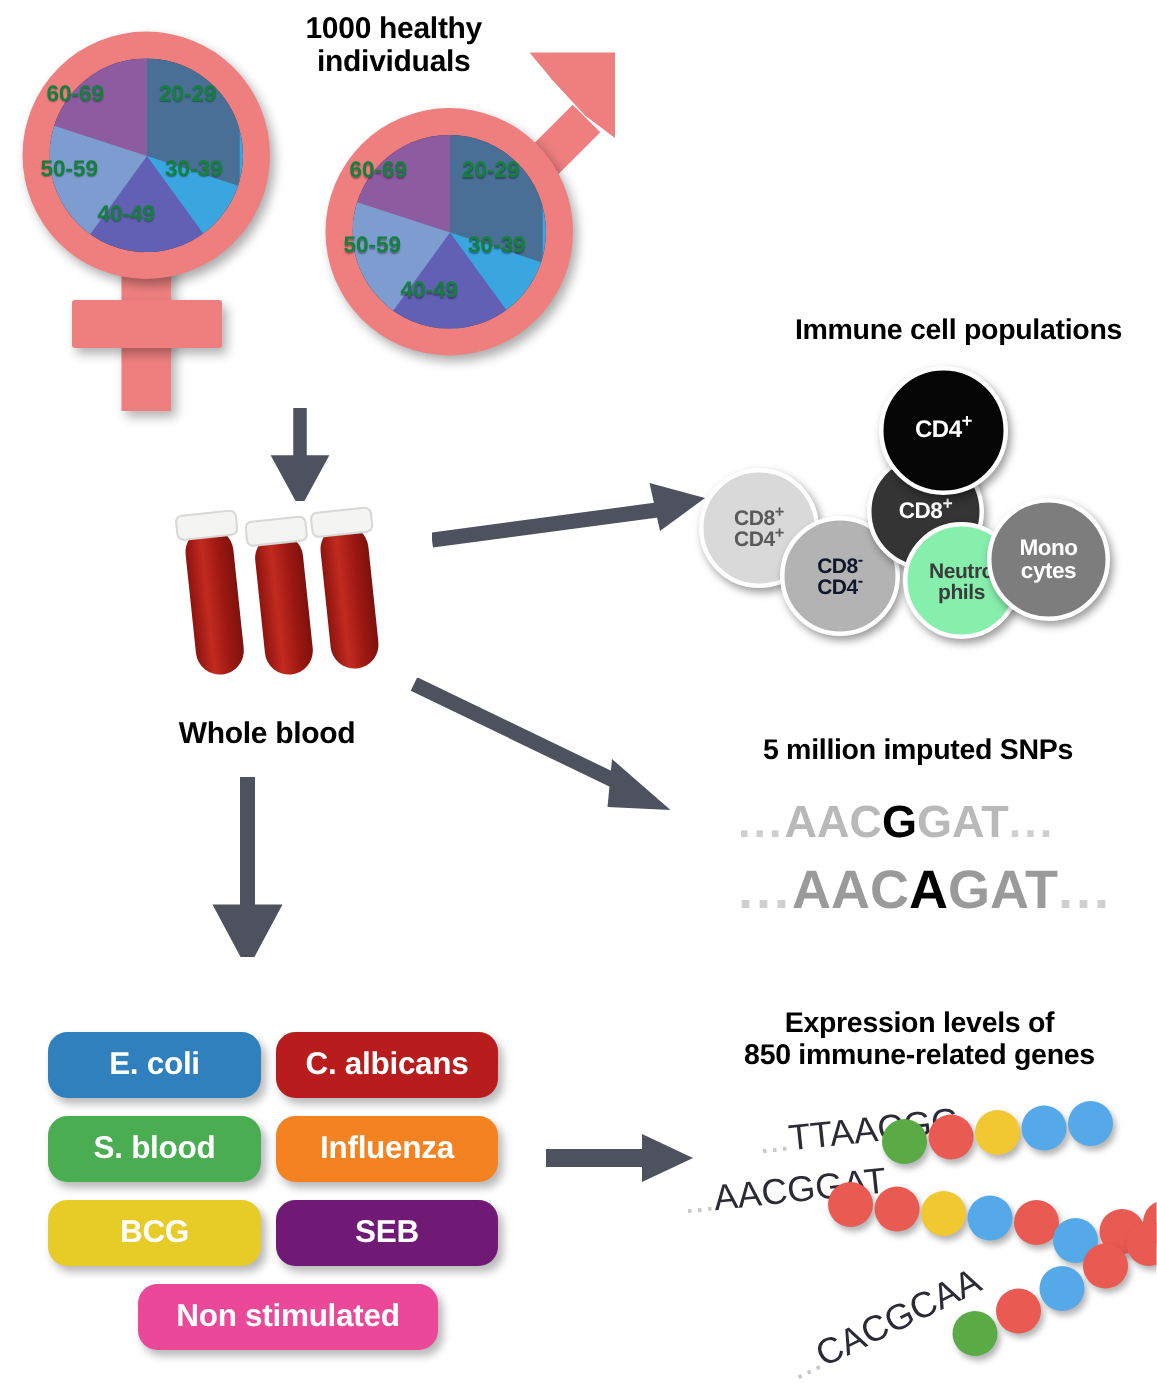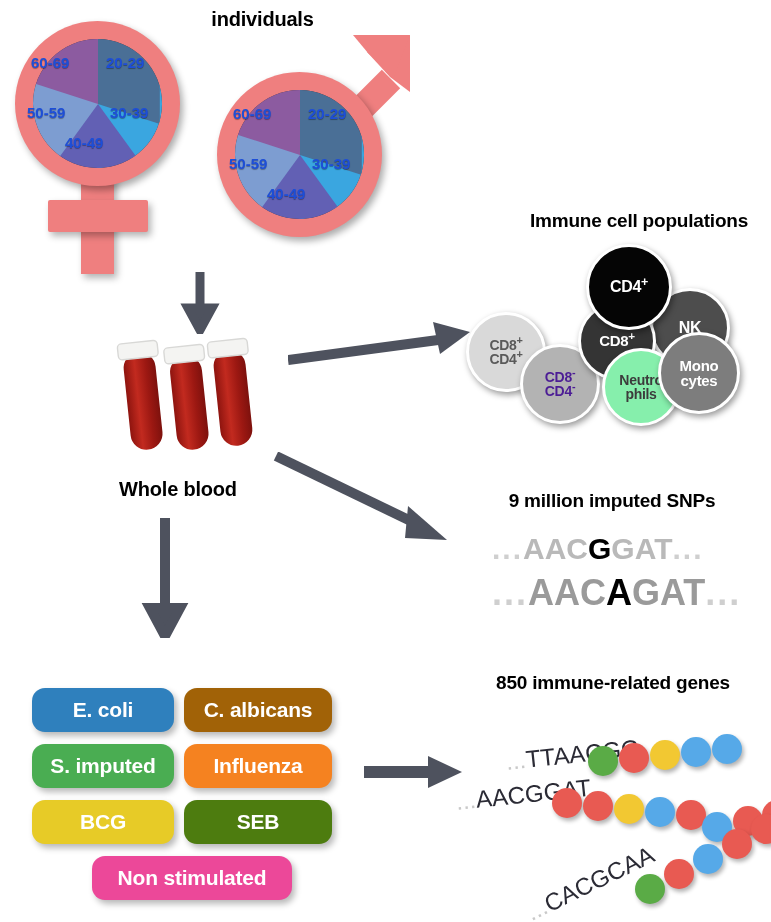--- a/index.html
+++ b/index.html
@@ -9,21 +9,21 @@
   .hdr{font-weight:bold;color:#000;text-align:center;line-height:1.12;letter-spacing:-0.2px;}
 
   
   .sym{position:absolute;}
   .ring{position:absolute;border-radius:50%;background:#ef7f7f;
         box-shadow:3px 4px 7px rgba(0,0,0,0.33);}
   .pie{position:absolute;border-radius:50%;overflow:hidden;
        box-shadow:inset 0 0 0 2px rgba(35,35,45,.85);}
   .seg{position:absolute;left:50%;top:50%;width:50%;height:50%;
        transform-origin:0% 0%;}
-  .pielabel{position:absolute;color:#1d4ed8;font-weight:bold;white-space:nowrap;
+  .pielabel{position:absolute;color:#15803d;font-weight:bold;white-space:nowrap;
             text-shadow:0 1px 1px rgba(0,0,0,.35);}
   .fstem{position:absolute;background:#ef7f7f;box-shadow:3px 4px 7px rgba(0,0,0,0.3);}
 
   
   .arrowwrap{position:absolute;}
 
   
   .cell{position:absolute;border-radius:50%;display:flex;align-items:center;
         justify-content:center;text-align:center;font-weight:bold;line-height:1.02;
         border:3px solid #fff;box-shadow:2px 3px 6px rgba(0,0,0,.40);
@@ -48,20 +48,21 @@
   .bead{position:absolute;border-radius:50%;
         box-shadow:2px 3px 4px rgba(0,0,0,.30);}
   .seqtxt{position:absolute;white-space:nowrap;color:#2b2b35;
           font-family:"Liberation Sans","DejaVu Sans",sans-serif;}
   .seqtxt .lead{color:#c9c9c9;}
 </style>
 </head>
 <body>
 
 <div class="abs hdr" style="left:180px;top:8px;width:165px;font-size:20px;">
+  <div>1000 healthy</div>
   <div>individuals</div>
 </div>
 
 <div class="sym" style="left:8px;top:14px;width:185px;height:260px;">
 
   <div class="fstem" style="left:73px;top:140px;width:33px;height:120px;"></div>
   <div class="fstem" style="left:40px;top:186px;width:100px;height:32px;border-radius:2px;"></div>
   <div class="ring" style="left:7px;top:7px;width:165px;height:165px;"></div>
   <div class="pie" style="left:25px;top:25px;width:129px;height:129px;">
 
@@ -148,61 +149,59 @@
 
 <div class="abs hdr" style="left:489px;top:210px;width:300px;font-size:19px;">Immune cell populations</div>
 
 <div class="abs" style="left:462px;top:240px;width:300px;height:175px;">
   <div class="cell" style="left:4px;top:72px;width:74px;height:74px;background:#d9d9d9;color:#5a5a5a;font-size:14px;z-index:1;">
     <span>CD8<sup>+</sup><br>CD4<sup>+</sup></span>
   </div>
   <div class="cell" style="left:124px;top:4px;width:80px;height:80px;background:#050505;color:#ffffff;font-size:16px;z-index:5;">
     <span>CD4<sup>+</sup></span>
   </div>
-  <div class="cell" style="left:188px;top:48px;width:74px;height:74px;background:#4d4d4d;color:#ffffff;font-size:16px;z-index:2;">
-    <span>NK</span>
-  </div>
   <div class="cell" style="left:116px;top:62px;width:72px;height:72px;background:#343434;color:#ffffff;font-size:15px;z-index:4;">
     <span>CD8<sup>+</sup></span>
   </div>
-  <div class="cell" style="left:58px;top:104px;width:74px;height:74px;background:#b3b3b3;color:#4c1d95;font-size:14px;z-index:3;">
+  <div class="cell" style="left:58px;top:104px;width:74px;height:74px;background:#b3b3b3;color:#0f172a;font-size:14px;z-index:3;">
     <span>CD8<sup>-</sup><br>CD4<sup>-</sup></span>
   </div>
   <div class="cell" style="left:140px;top:108px;width:72px;height:72px;background:#86efac;color:#3c3c3c;font-size:14px;z-index:4;">
     <span>Neutro<br>phils</span>
   </div>
   <div class="cell" style="left:196px;top:92px;width:76px;height:76px;background:#7d7d7d;color:#ffffff;font-size:15px;z-index:5;">
     <span>Mono<br>cytes</span>
   </div>
 </div>
 
-<div class="abs hdr" style="left:462px;top:490px;width:300px;font-size:19px;">9 million imputed SNPs</div>
+<div class="abs hdr" style="left:462px;top:490px;width:300px;font-size:19px;">5 million imputed SNPs</div>
 
 <div class="snpline" style="left:492px;top:532px;font-size:30px;">
   <span class="dots">...</span><span class="f">AAC</span><span class="hi">G</span><span class="f">GAT</span><span class="dots">...</span>
 </div>
 
 <div class="snpline" style="left:492px;top:572px;font-size:36px;">
   <span class="dots">...</span><span class="m">AAC</span><span class="hi">A</span><span class="m">GAT</span><span class="dots">...</span>
 </div>
 
 <div class="chip" style="left:32px;top:688px;width:142px;height:44px;background:#2f80bd;font-size:21px;">E. coli</div>
-<div class="chip" style="left:184px;top:688px;width:148px;height:44px;background:#a16207;font-size:21px;">C. albicans</div>
-<div class="chip" style="left:32px;top:744px;width:142px;height:44px;background:#4aad52;font-size:21px;">S. imputed</div>
+<div class="chip" style="left:184px;top:688px;width:148px;height:44px;background:#b91c1c;font-size:21px;">C. albicans</div>
+<div class="chip" style="left:32px;top:744px;width:142px;height:44px;background:#4aad52;font-size:21px;">S. blood</div>
 <div class="chip" style="left:184px;top:744px;width:148px;height:44px;background:#f58220;font-size:21px;">Influenza</div>
 <div class="chip" style="left:32px;top:800px;width:142px;height:44px;background:#e7cb27;font-size:21px;">BCG</div>
-<div class="chip" style="left:184px;top:800px;width:148px;height:44px;background:#4d7c0f;font-size:21px;">SEB</div>
+<div class="chip" style="left:184px;top:800px;width:148px;height:44px;background:#701a75;font-size:21px;">SEB</div>
 <div class="chip" style="left:92px;top:856px;width:200px;height:44px;background:#ec4899;font-size:21px;">Non stimulated</div>
 
 <svg class="arrowwrap" style="left:362px;top:752px;" width="110" height="40">
   <path d="M2 20 L72 20" stroke="#4e525e" stroke-width="12" fill="none"></path>
   <path d="M100 20 L66 4 L66 36 Z" fill="#4e525e"></path>
 </svg>
 
 <div class="abs hdr" style="left:462px;top:672px;width:302px;font-size:19px;">
+  <div>Expression levels of</div>
   <div>850 immune-related genes</div>
 </div>
 
 <div class="abs" style="left:440px;top:730px;width:331px;height:190px;">
 
   <div class="strand" style="left:0;top:0;width:331px;height:60px;">
     <div class="seqtxt" style="left:66px;top:18px;font-size:24px;transform:rotate(-6deg);transform-origin:0 50%;">
       <span class="lead">...</span><span>TTAACGG</span>
     </div>
     <div class="bead" style="left:148px;top:16px;width:30px;height:30px;background:#5aab46;"></div>

